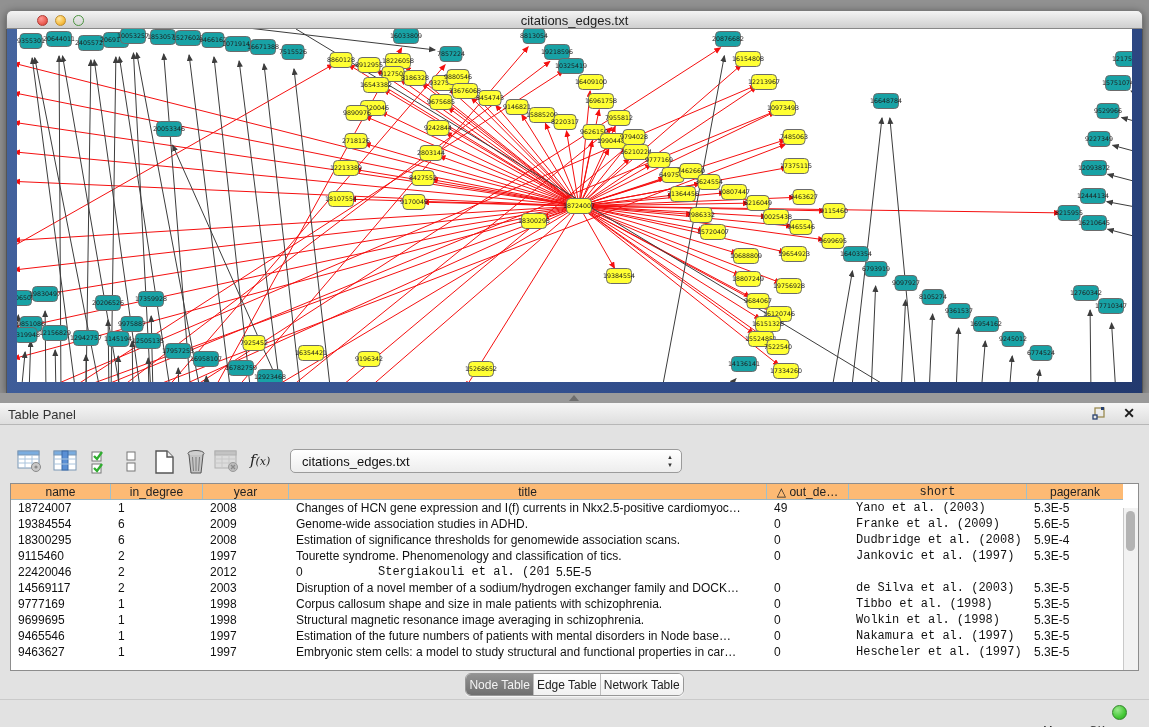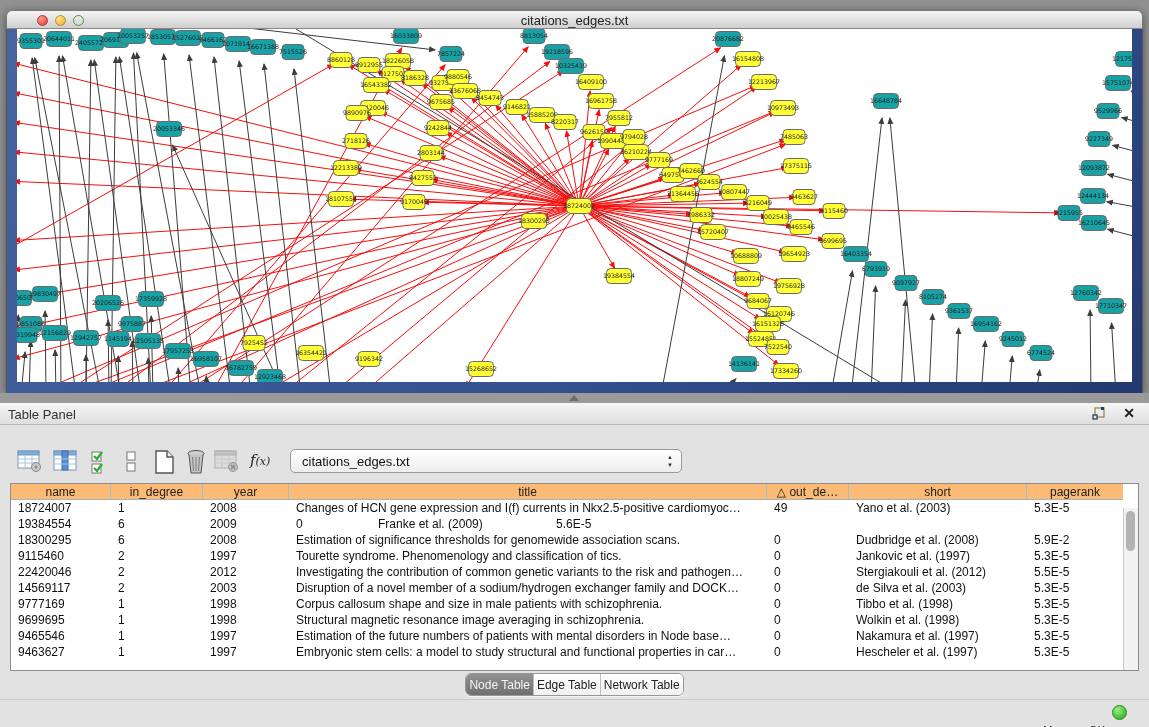--- a/index.html
+++ b/index.html
@@ -46,21 +46,21 @@
 
   
   #table-box{position:absolute;left:10px;top:80px;width:1129px;height:188px;background:#ffffff;
     border:1px solid #8d8d8d;box-sizing:border-box;}
   #table-cols{position:absolute;left:0;top:0;right:15px;bottom:0;display:flex;flex-direction:column;overflow:hidden;}
   #thead{display:flex;height:16px;background:#fdba74;border-bottom:1px solid #9fb6c0;box-sizing:border-box;flex:none;}
   .th{display:flex;align-items:center;justify-content:center;font-size:12px;color:#222;
     border-right:1px solid #9cc0cf;box-sizing:border-box;overflow:hidden;white-space:nowrap;}
   .tr{display:flex;height:16px;flex:none;}
   .td{font-size:12px;color:#111;padding:1px 4px 0 7px;box-sizing:border-box;overflow:hidden;white-space:nowrap;}
-  .c0{width:100px;}.c1{width:92px;}.c2{width:86px;}.c3{flex:1;min-width:0;}.c4{width:82px;}.c5{width:178px;}.c6{width:96px;border-right:none;}
+  .c0{width:100px;}.c1{width:92px;}.c2{width:86px;}.c3{flex:1;min-width:0;}.c4{width:82px;}.c5{width:178px;font-family:Liberation Mono, monospace;}.c6{width:96px;border-right:none;}
   #vscroll{position:absolute;right:0;top:24px;bottom:0;width:15px;background:#f2f2f2;border-left:1px solid #c9c9c9;box-sizing:border-box;}
   #vthumb{position:absolute;left:2px;top:3px;width:9px;height:40px;border-radius:5px;background:#b3b3b3;}
 
   
   #tabs{position:absolute;left:0;top:270px;width:100%;height:22px;display:flex;justify-content:center;}
   #seg{display:flex;height:21px;border:1px solid #979797;border-radius:6px;overflow:hidden;background:#fdfdfd;
     box-shadow:0 1px 1px rgba(255,255,255,.7);}
   .seg-btn{display:flex;align-items:center;padding:0 3px;font-size:12px;color:#222;cursor:pointer;
     border-right:1px solid #bdbdbd;background:linear-gradient(#ffffff,#f1f1f1);}
   .seg-btn:last-child{border-right:none;}
@@ -799,47 +799,47 @@
               <div class="td c2">2008</div>
               <div class="td c3">Changes of HCN gene expression and I(f) currents in Nkx2.5-positive cardiomyoc…</div>
               <div class="td c4">49</div>
               <div class="td c5">Yano et al. (2003)</div>
               <div class="td c6">5.3E-5</div>
             </div>
             <div class="tr">
               <div class="td c0">19384554</div>
               <div class="td c1">6</div>
               <div class="td c2">2009</div>
+              <div class="td c3">Genome-wide association studies in ADHD.</div>
               <div class="td c4">0</div>
               <div class="td c5">Franke et al. (2009)</div>
               <div class="td c6">5.6E-5</div>
             </div>
             <div class="tr">
               <div class="td c0">18300295</div>
               <div class="td c1">6</div>
               <div class="td c2">2008</div>
               <div class="td c3">Estimation of significance thresholds for genomewide association scans.</div>
               <div class="td c4">0</div>
               <div class="td c5">Dudbridge et al. (2008)</div>
-              <div class="td c6">5.9E-2</div>
+              <div class="td c6">5.9E-4</div>
             </div>
             <div class="tr">
               <div class="td c0">9115460</div>
               <div class="td c1">2</div>
               <div class="td c2">1997</div>
               <div class="td c3">Tourette syndrome. Phenomenology and classification of tics.</div>
               <div class="td c4">0</div>
               <div class="td c5">Jankovic et al. (1997)</div>
               <div class="td c6">5.3E-5</div>
             </div>
             <div class="tr">
               <div class="td c0">22420046</div>
               <div class="td c1">2</div>
               <div class="td c2">2012</div>
-              <div class="td c3">Investigating the contribution of common genetic variants to the risk and pathogen…</div>
               <div class="td c4">0</div>
               <div class="td c5">Stergiakouli et al. (2012)</div>
               <div class="td c6">5.5E-5</div>
             </div>
             <div class="tr">
               <div class="td c0">14569117</div>
               <div class="td c1">2</div>
               <div class="td c2">2003</div>
               <div class="td c3">Disruption of a novel member of a sodium/hydrogen exchanger family and DOCK…</div>
               <div class="td c4">0</div>

